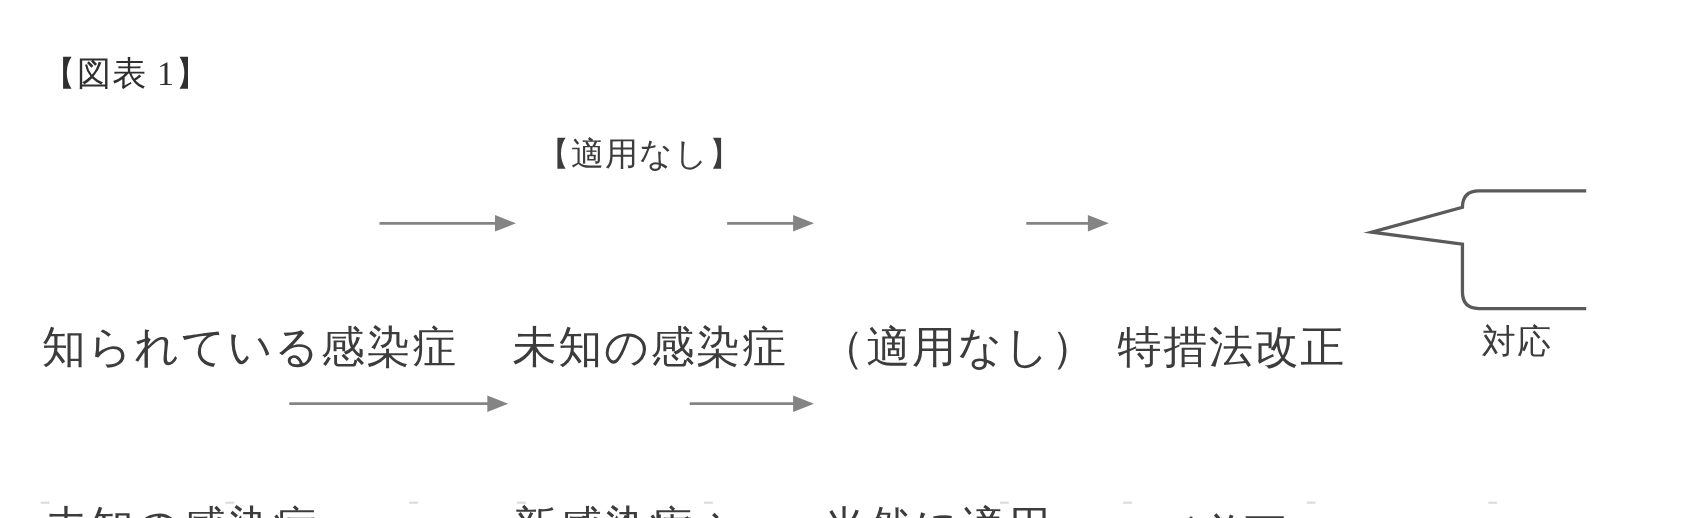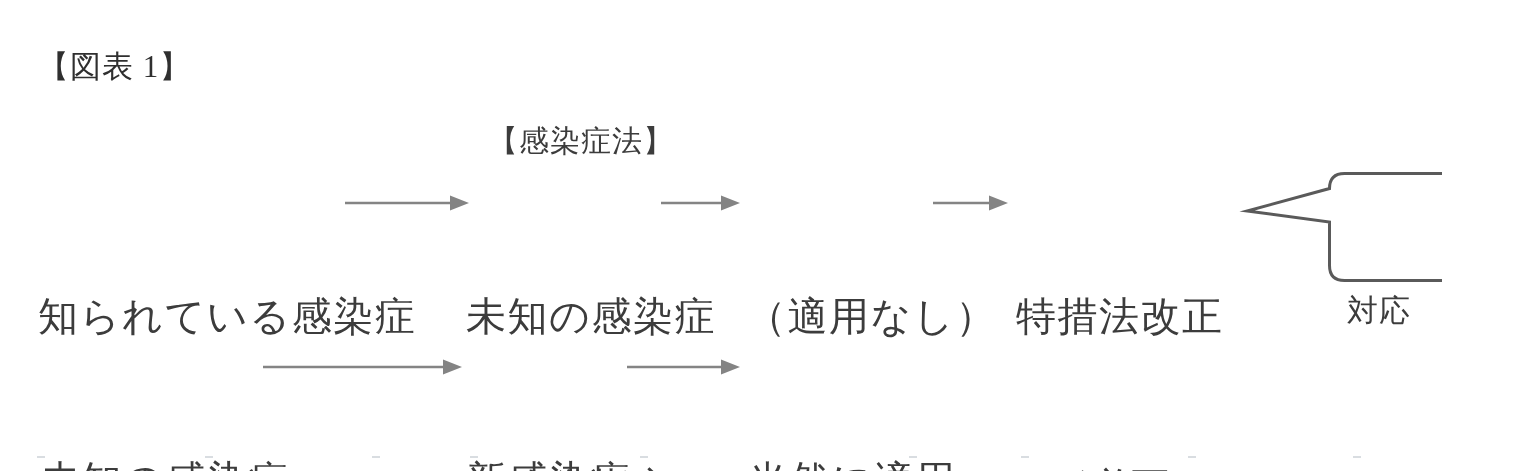--- a/index.html
+++ b/index.html
@@ -136,21 +136,21 @@
              Q 1329.5 280.5 1329.5 265.5
              L 1329.5 222
              L 1247 211
              L 1329.5 188.5
              Q 1329.5 173.5 1344.5 173.5
              Z"></path>
   </svg>
 
   <div class="fig-title">【図表 1】</div>
 
-  <div class="col-header" style="left:488px">【感染症法】</div>
+  <div class="col-header" style="left:488px">【適用なし】</div>
 
   <div class="node" style="left:38px; top:174px">
     <div>知られている感染症</div>
   </div>
 
   <div class="node" style="left:466px; top:174px">
     <div>未知の感染症</div>
     <div>－政令指定</div>
   </div>
 

